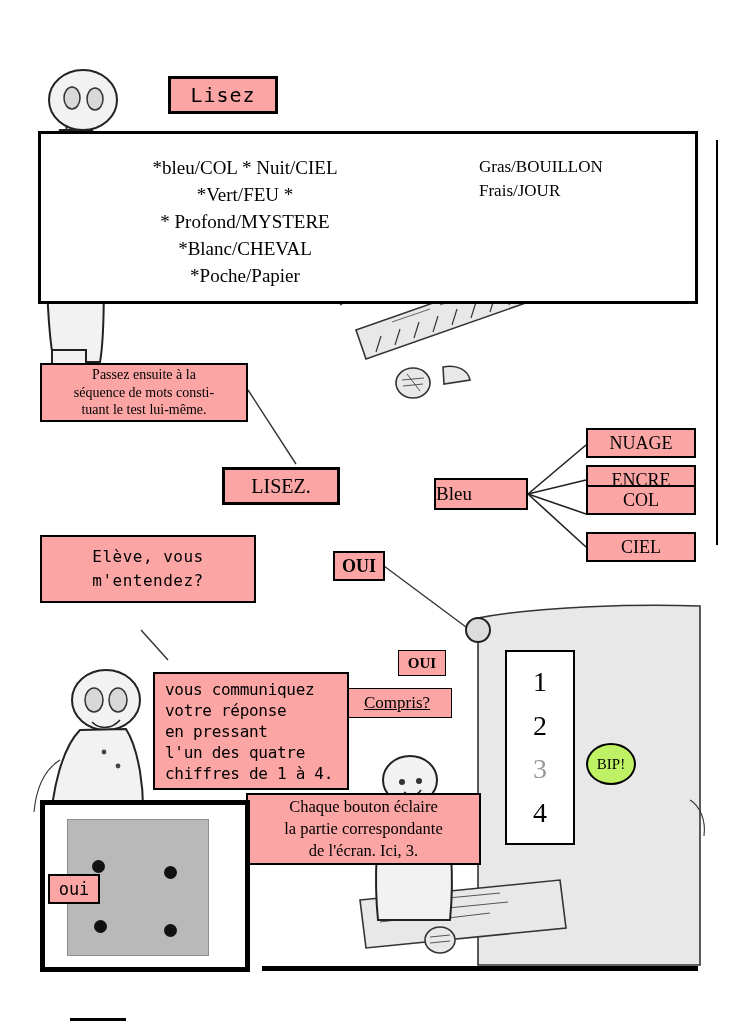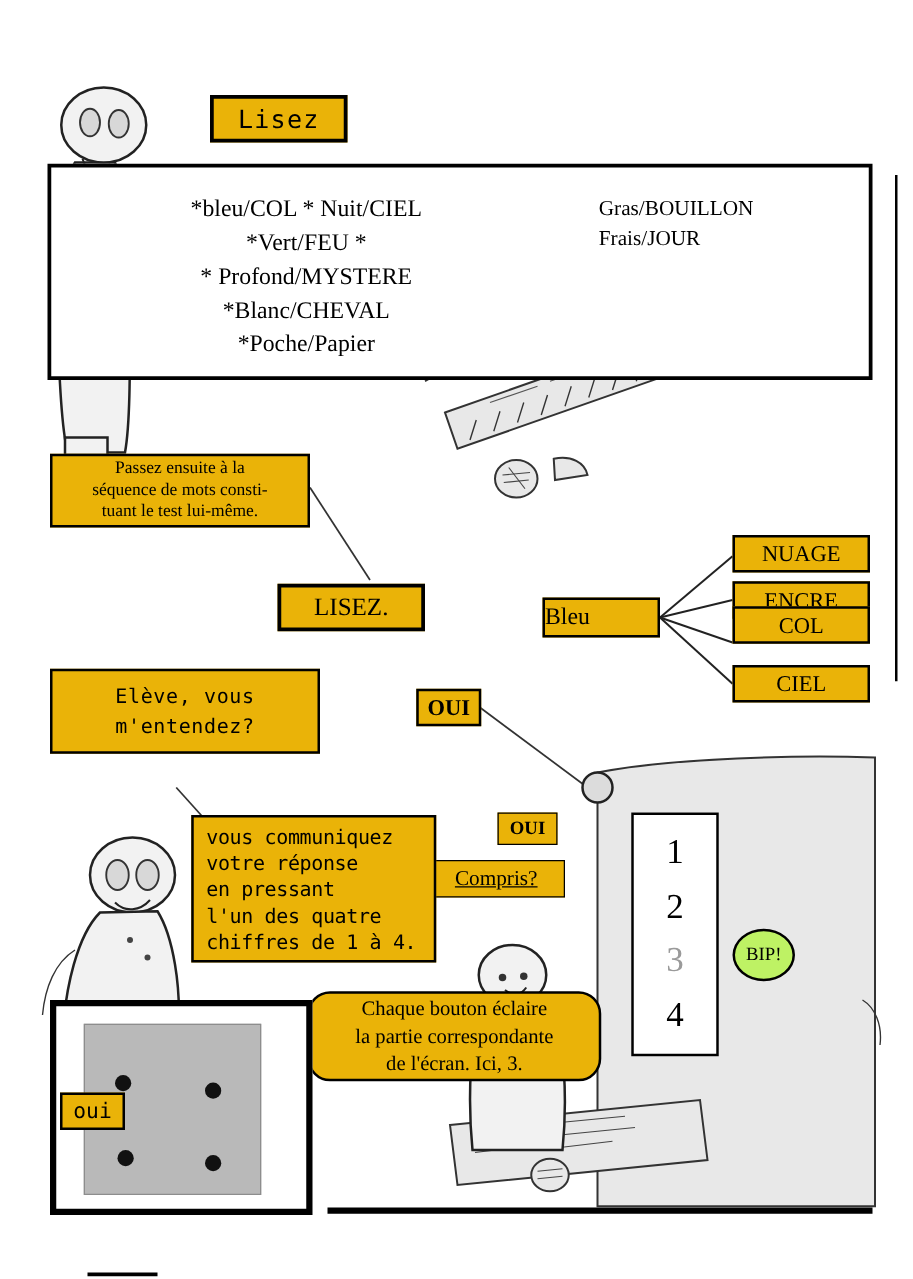--- a/index.html
+++ b/index.html
@@ -16,21 +16,21 @@
     height: 1023px;
     background: #ffffff;
     overflow: hidden;
   }
   .abs { position: absolute; }
 
   
   .box {
     position: absolute;
     border: 2px solid #000;
-    background: #eab308;
+    background: #fca5a5;
     text-align: center;
     box-sizing: border-box;
   }
   .box.thin { border-width: 1px; }
   .mono { font-family: "DejaVu Sans Mono", monospace; }
   .serif { font-family: "Liberation Serif", serif; }
 
   
   #panel1 {
     left: 38px; top: 131px;
@@ -93,33 +93,32 @@
     display: flex; align-items: center; justify-content: center;
     font-size: 15px; font-weight: bold;
   }
   #compris {
     left: 342px; top: 688px; width: 110px; height: 30px;
     display: flex; align-items: center; justify-content: center;
     font-size: 17px;
     text-decoration: underline;
   }
   #communiquez {
-    left: 153px; top: 652px; width: 196px; height: 118px;
+    left: 153px; top: 672px; width: 196px; height: 118px;
     font-size: 16px; line-height: 1.32;
     text-align: left;
     padding: 5px 0 0 10px;
     font-family: "DejaVu Sans Mono", monospace;
     letter-spacing: -0.3px;
   }
   #chaque {
     left: 246px; top: 793px; width: 235px; height: 72px;
     font-size: 16.5px; line-height: 1.35;
     display: flex; align-items: center; justify-content: center;
     padding: 0 5px;
-    border-radius: 18px;
   }
   #oui-photo {
     left: 48px; top: 874px; width: 52px; height: 30px;
     display: flex; align-items: center; justify-content: center;
     font-size: 17px;
     font-family: "DejaVu Sans Mono", monospace;
     z-index: 9;
   }
 
   

